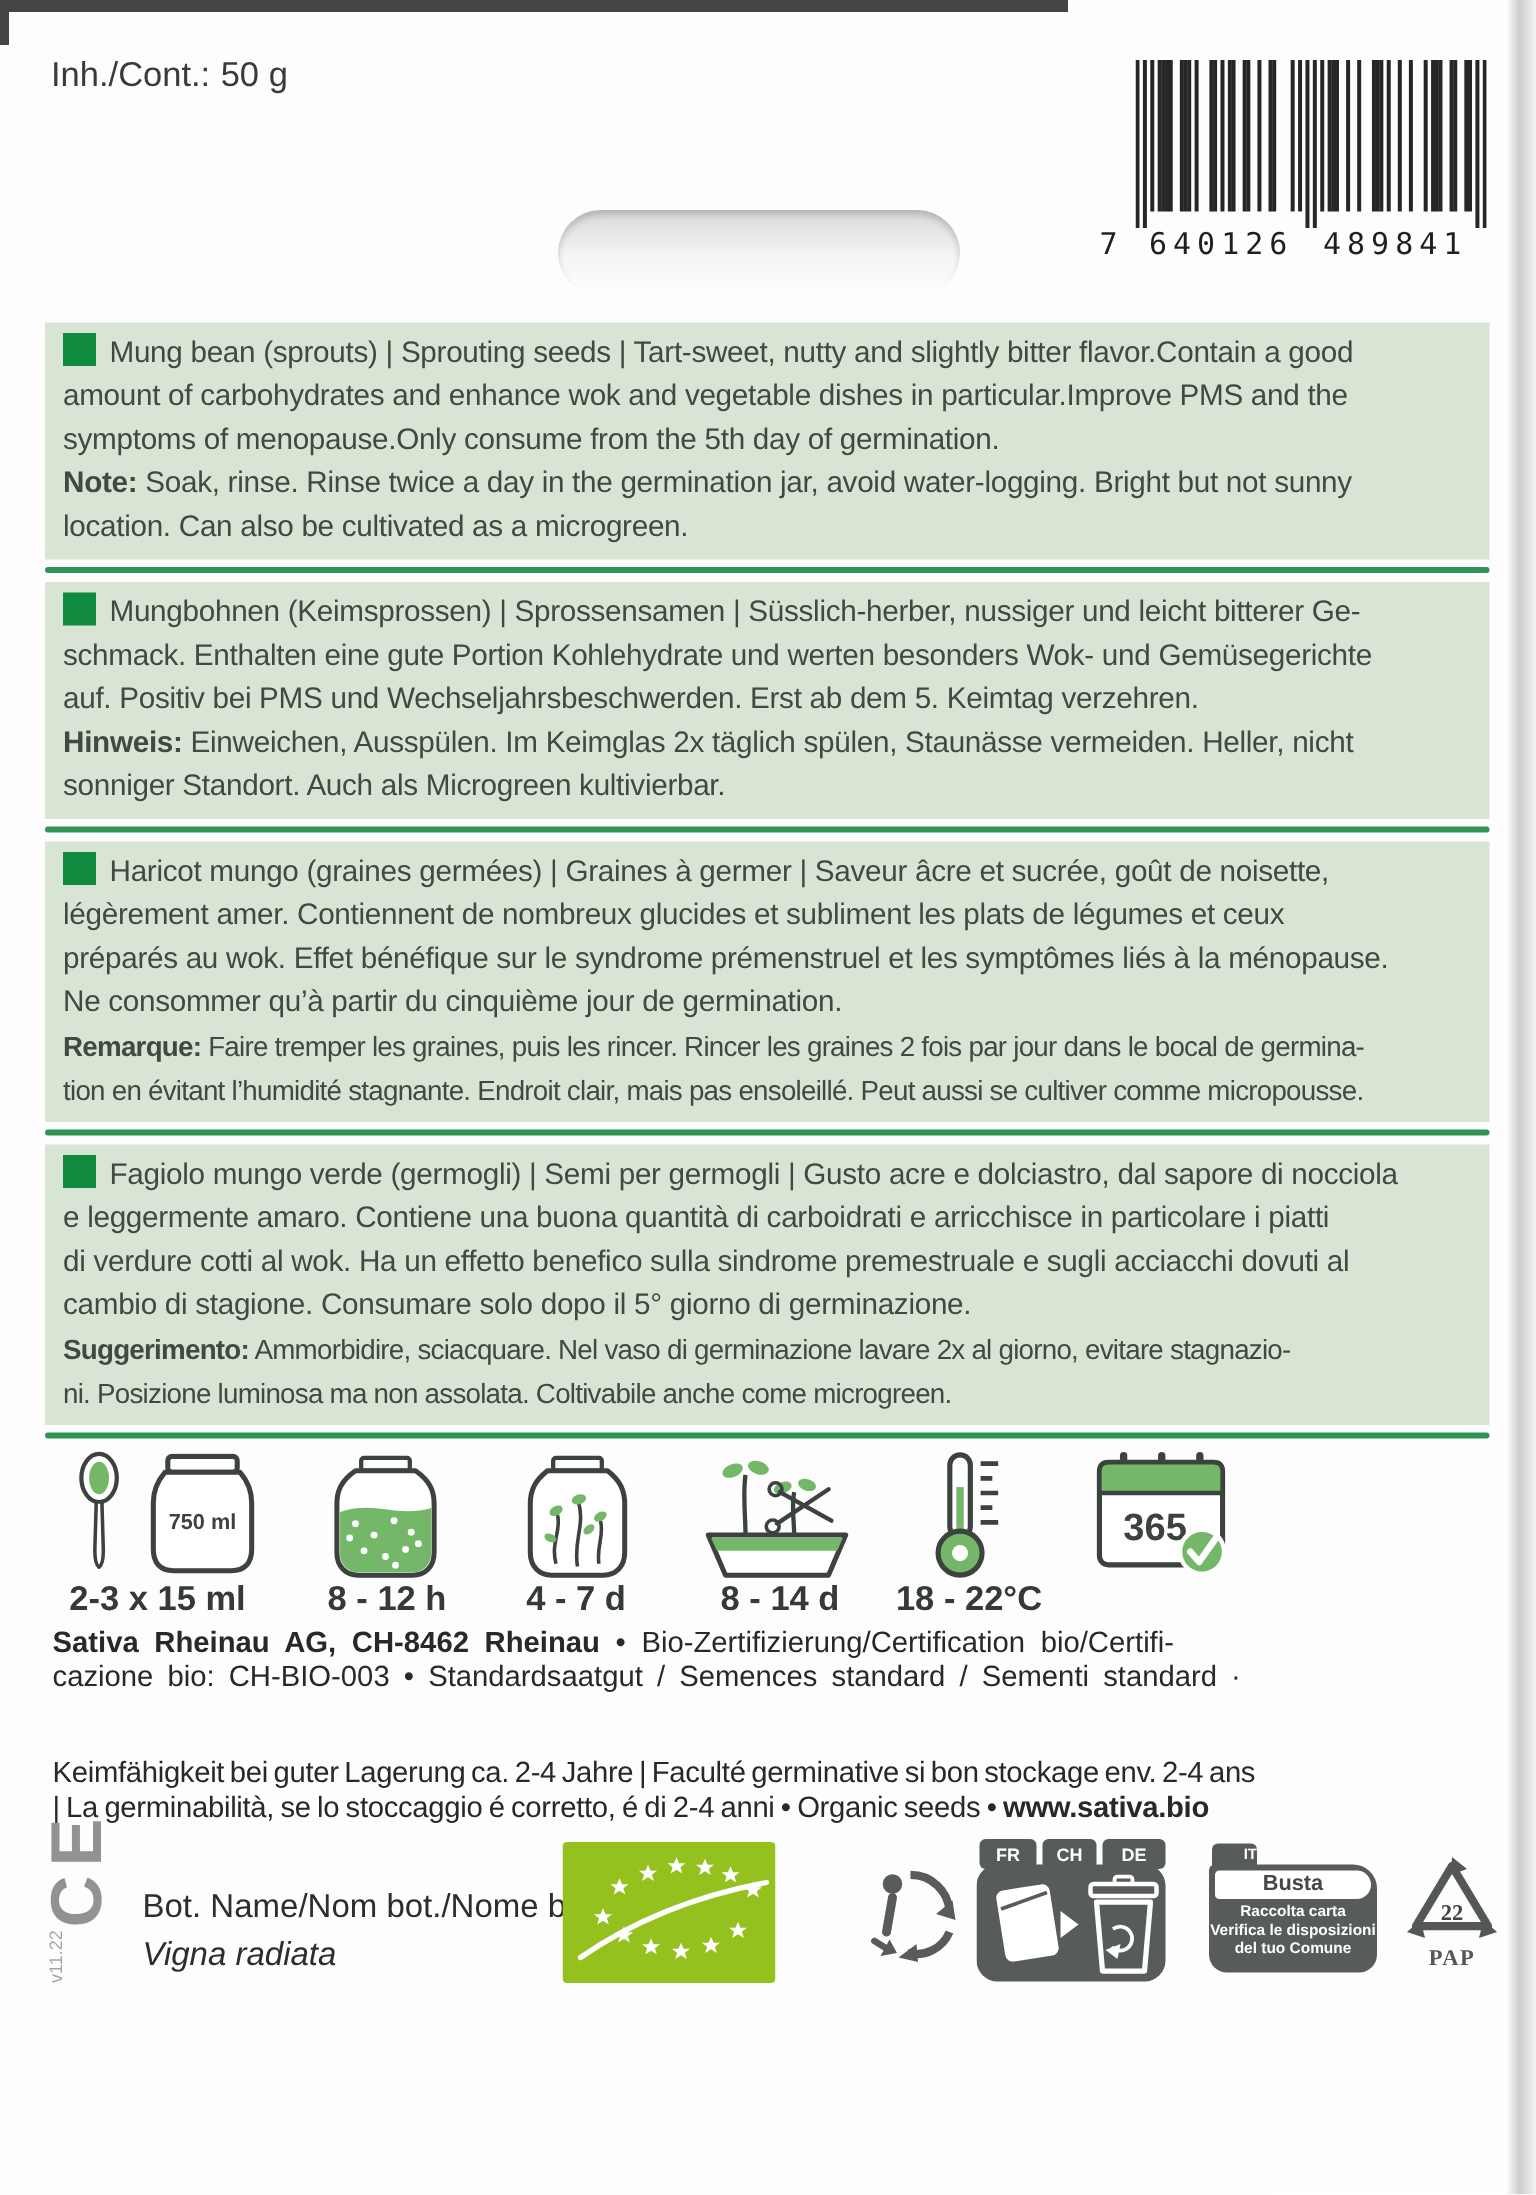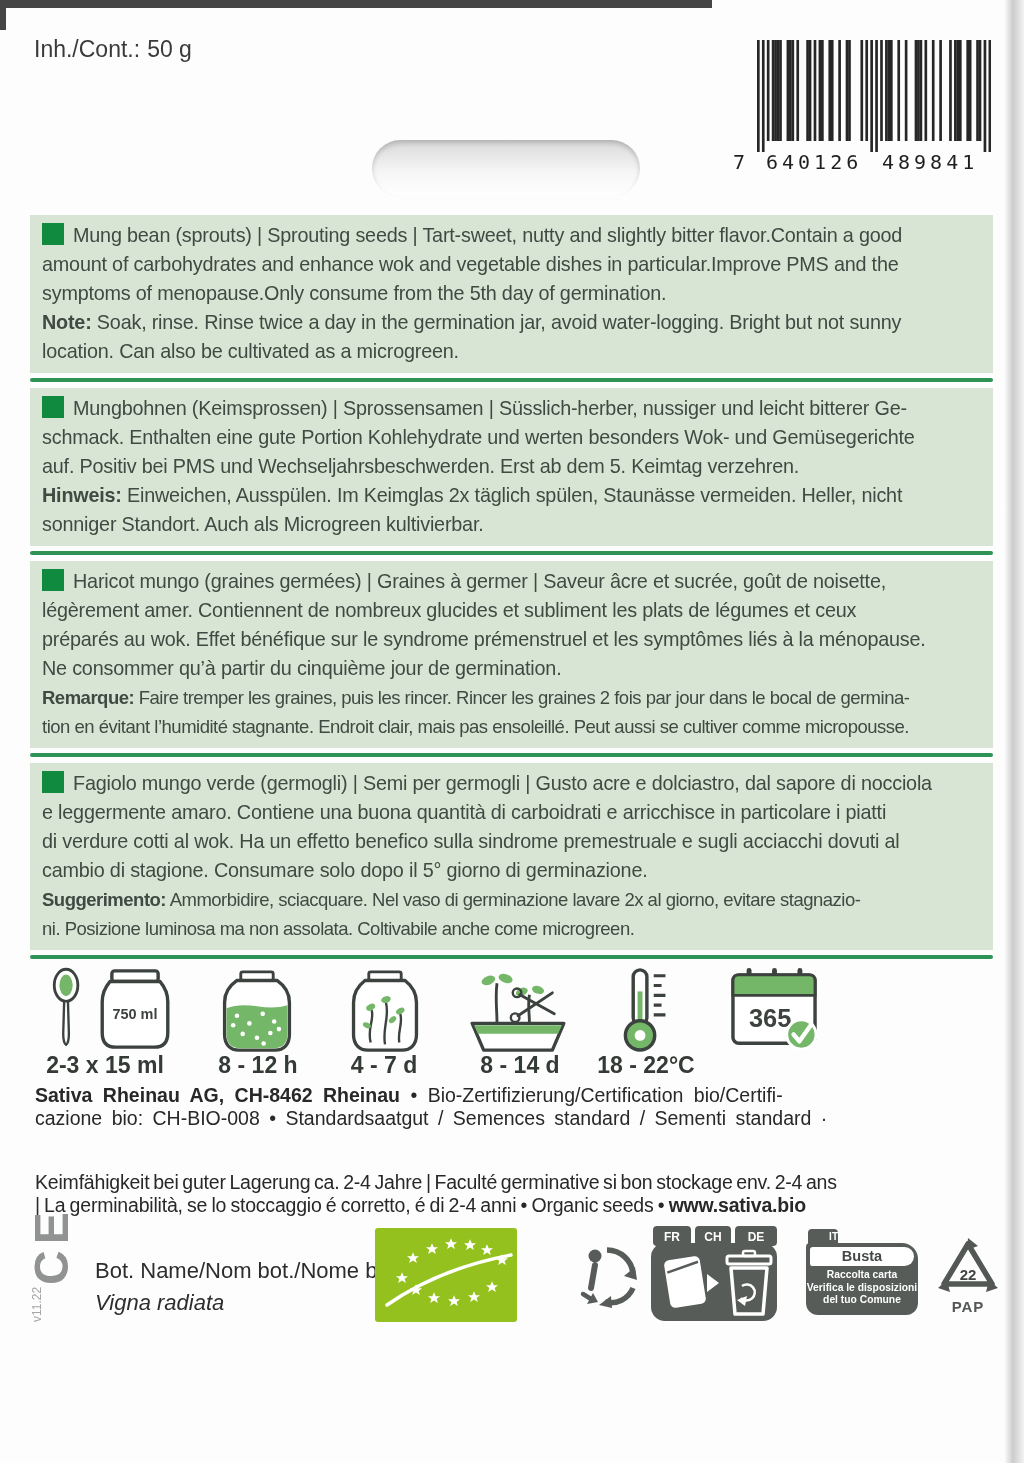--- a/index.html
+++ b/index.html
@@ -56,21 +56,21 @@
   
   .busta{position:absolute;left:806px;top:1229px;width:112px;height:86px;}
   .busta-tab{position:absolute;top:0;left:2px;width:30px;height:16px;background:#575c59;border-radius:4px 4px 0 0;
       color:#fff;font-size:10px;font-weight:bold;text-align:right;line-height:16px;}
   .busta-body{position:absolute;top:14px;left:0;width:112px;height:72px;background:#575c59;border-radius:4px 16px 12px 12px;}
   .busta-band{position:absolute;top:4px;left:4px;width:104px;height:19px;background:#fff;border-radius:3px 10px 10px 3px;
       color:#434845;font-weight:bold;font-size:14.5px;text-align:center;line-height:19px;}
   .busta-lines{position:absolute;top:26px;left:0;width:112px;color:#fff;font-size:10.3px;font-weight:bold;
       text-align:center;line-height:12.5px;}
   
-  .pap{position:absolute;left:934px;top:1238px;width:68px;height:82px;}
+  .pap{position:absolute;left:934px;top:1238px;width:68px;height:82px;font-family:Liberation Serif, serif;}
   .pap-label{position:absolute;top:60px;left:0;width:68px;text-align:center;font-size:15px;font-weight:bold;
       color:#535855;letter-spacing:1px;}
 </style>
 </head>
 <body>
 
 <div class="page">
   <div class="top-strip"></div>
   <div class="left-nub"></div>
   <div class="right-edge"></div>
@@ -250,21 +250,21 @@
       <rect x="4" y="7" width="84" height="70" rx="6" fill="#fff" stroke="#3c423e" stroke-width="3.5"></rect>
       <path d="M4 13 Q4 7 10 7 L82 7 Q88 7 88 13 L88 28 L4 28 Z" fill="#74b768" stroke="#3c423e" stroke-width="3"></path>
       <text x="42" y="60" text-anchor="middle" font-size="26" font-weight="bold" fill="#3c423e">365</text>
       <circle cx="74" cy="68" r="15" fill="#74b768" stroke="#fff" stroke-width="3"></circle>
       <polyline points="66,68 72,75 84,58" fill="none" stroke="#fff" stroke-width="4.5" stroke-linecap="round" stroke-linejoin="round"></polyline>
     </svg>
   </div>
 
   <div class="company">
     <div class="co-ln w1"><b>Sativa Rheinau AG, CH-8462 Rheinau</b><span> • Bio-Zertifizierung/Certification bio/Certifi-</span></div>
-    <div class="co-ln w2"><span>cazione bio: CH-BIO-008 • Standardsaatgut / Semences standard / Sementi standard ·</span></div>
+    <div class="co-ln w2"><span>cazione bio: CH-BIO-003 • Standardsaatgut / Semences standard / Sementi standard ·</span></div>
     <div class="co-ln w4"><span>Keimfähigkeit bei guter Lagerung ca. 2-4 Jahre | Faculté germinative si bon stockage env. 2-4 ans</span></div>
     <div class="co-ln w5"><span>| La germinabilità, se lo stoccaggio é corretto, é di 2-4 anni • Organic seeds • </span><b>www.sativa.bio</b></div>
   </div>
 
   <div class="ce">CE</div>
   <div class="ver">v11.22</div>
   <div class="botlabel">Bot. Name/Nom bot./Nome bot.:</div>
   <div class="botname">Vigna radiata</div>
 
   <svg class="eu-logo" width="142" height="94" viewBox="0 0 142 94">

